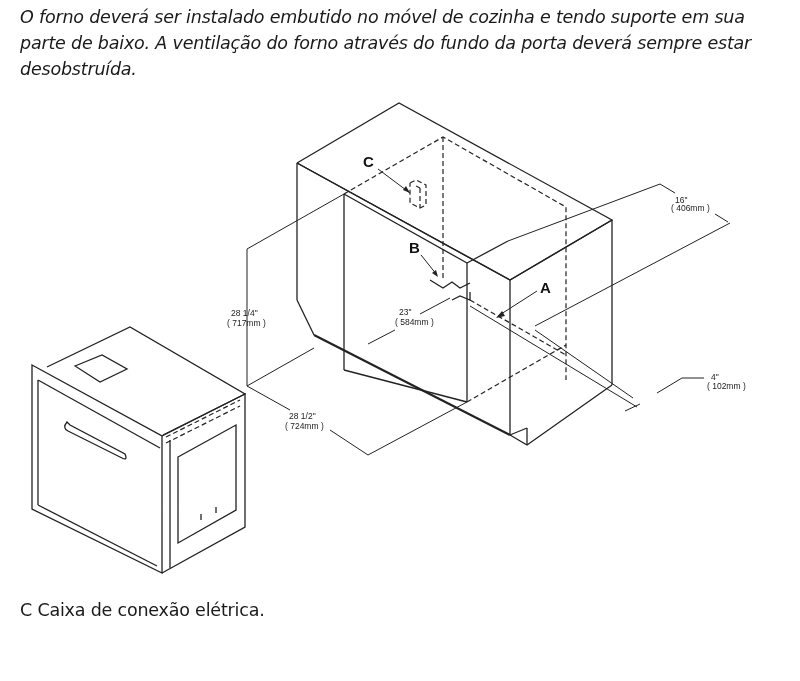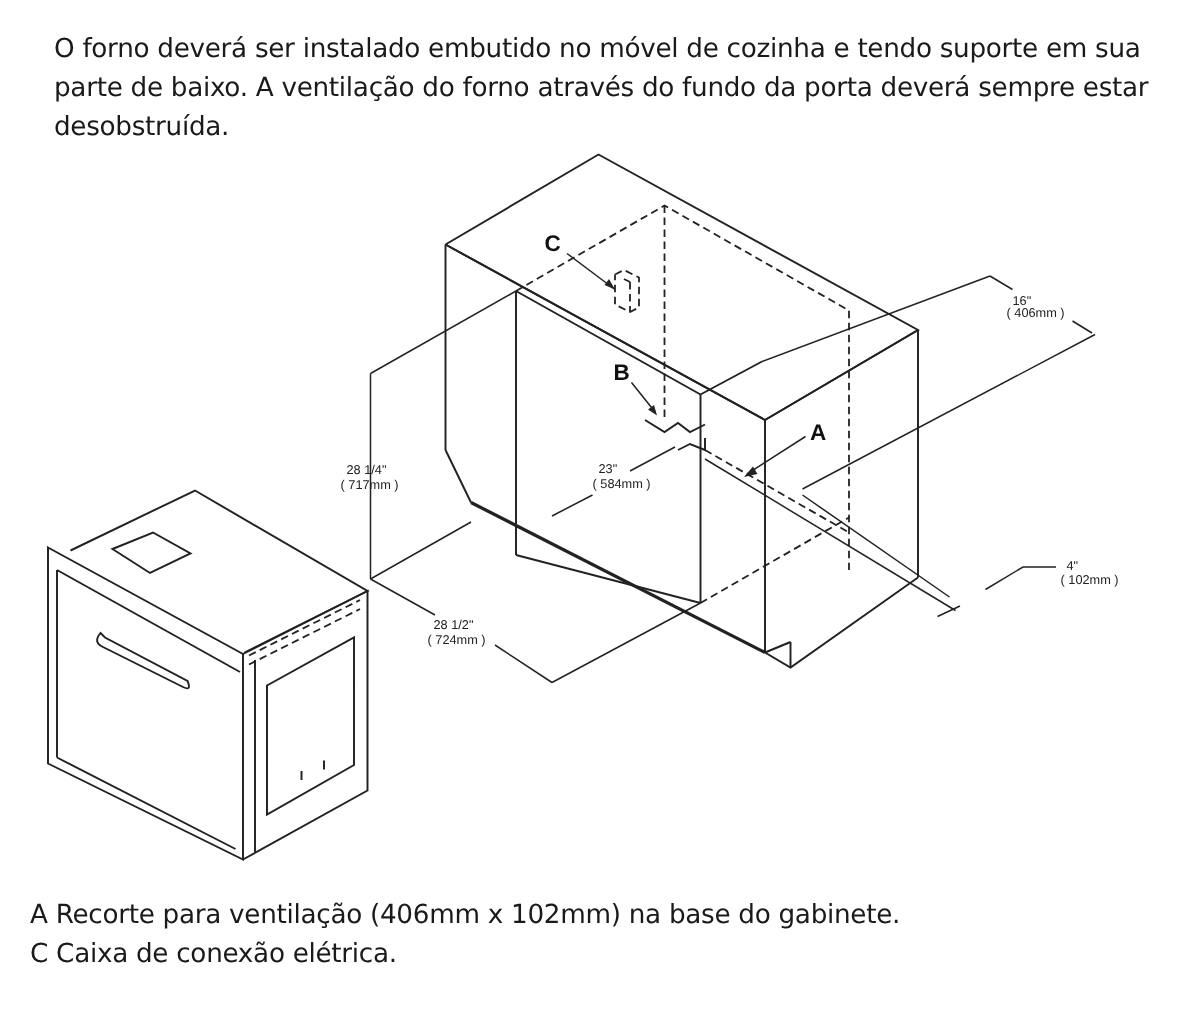--- a/index.html
+++ b/index.html
@@ -1,18 +1,18 @@
 <!DOCTYPE html>
 <html><head>
 <meta charset="utf-8">
 <style>
   html, body { margin: 0; padding: 0; background: #ffffff; }
   body { width: 800px; height: 681px; position: relative; overflow: hidden; font-family: "DejaVu Sans", sans-serif; color: #1a1a1a; }
   .intro { position: absolute; left: 20px; top: 4px; width: 770px; font-size: 17.5px; line-height: 26px; letter-spacing: -0.2px; }
-  .intro p { margin: 16px; }
+  .intro p { margin: 0; font-style: italic; }
   .legend { position: absolute; left: 20px; top: 597px; width: 770px; font-size: 17.5px; line-height: 26px; letter-spacing: -0.2px; }
   .legend div { white-space: nowrap; }
   svg.figure { position: absolute; left: 0; top: 0; width: 800px; height: 681px; }
   .ln { stroke: #222; stroke-width: 1.3; fill: none; }
   .thick { stroke: #222; stroke-width: 2.2; fill: none; }
   .dash { stroke: #222; stroke-width: 1.2; fill: none; stroke-dasharray: 5 3; }
   .dim { stroke: #222; stroke-width: 1; fill: none; }
   .dimtxt { font-family: "Liberation Sans", sans-serif; font-size: 8.5px; fill: #222; }
   .callout { font-family: "Liberation Sans", sans-serif; font-size: 15px; font-weight: bold; fill: #111; }
 </style>
@@ -149,20 +149,16 @@
     <line class="dash" x1="166" y1="437" x2="240" y2="400"></line>
     <line class="dash" x1="166" y1="443" x2="240" y2="406"></line>
 
     <line class="ln" x1="201" y1="514" x2="201" y2="520"></line>
     <line class="ln" x1="216" y1="507" x2="216" y2="513"></line>
   </g>
 </svg>
 
 <div class="legend">
   <div>
-    <span>A</span>
-    <span>Recorte para ventilação (406mm x 102mm) na base do gabinete.</span>
-  </div>
-  <div>
     <span>C</span>
     <span>Caixa de conexão elétrica.</span>
   </div>
 </div>
 
 </body></html>

